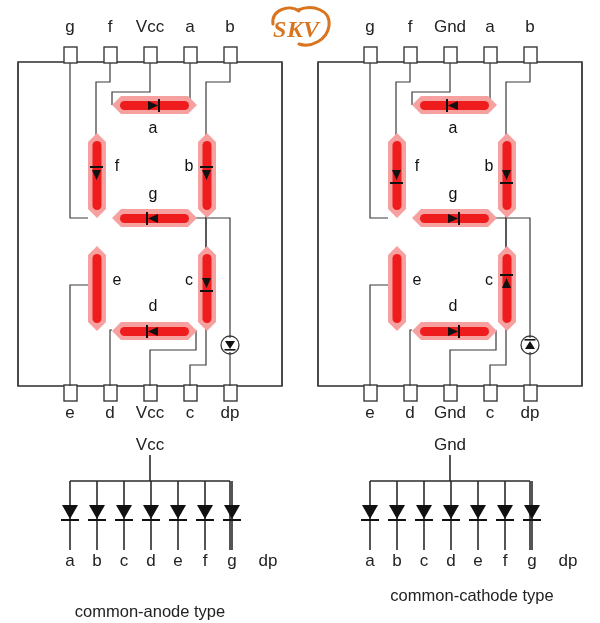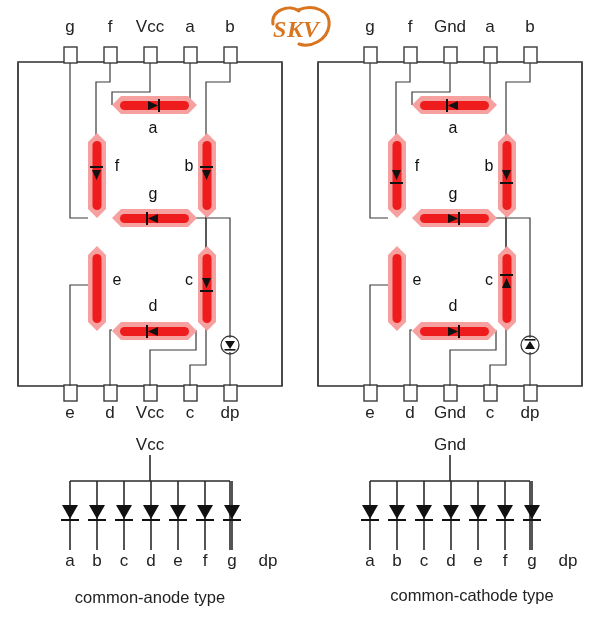--- a/index.html
+++ b/index.html
@@ -314,21 +314,21 @@
 
   <div class="lbl c" style="left:150px;top:436px;">Vcc</div>
   <div class="lbl c" style="left:70px;top:552px;">a</div>
   <div class="lbl c" style="left:97px;top:552px;">b</div>
   <div class="lbl c" style="left:124px;top:552px;">c</div>
   <div class="lbl c" style="left:151px;top:552px;">d</div>
   <div class="lbl c" style="left:178px;top:552px;">e</div>
   <div class="lbl c" style="left:205px;top:552px;">f</div>
   <div class="lbl c" style="left:232px;top:552px;">g</div>
   <div class="lbl c" style="left:268px;top:552px;">dp</div>
-  <div class="caption" style="left:150px;top:588px;">common-anode type</div>
+  <div class="caption" style="left:150px;top:602px;">common-anode type</div>
 
   <div class="lbl c" style="left:450px;top:436px;">Gnd</div>
   <div class="lbl c" style="left:370px;top:552px;">a</div>
   <div class="lbl c" style="left:397px;top:552px;">b</div>
   <div class="lbl c" style="left:424px;top:552px;">c</div>
   <div class="lbl c" style="left:451px;top:552px;">d</div>
   <div class="lbl c" style="left:478px;top:552px;">e</div>
   <div class="lbl c" style="left:505px;top:552px;">f</div>
   <div class="lbl c" style="left:532px;top:552px;">g</div>
   <div class="lbl c" style="left:568px;top:552px;">dp</div>

